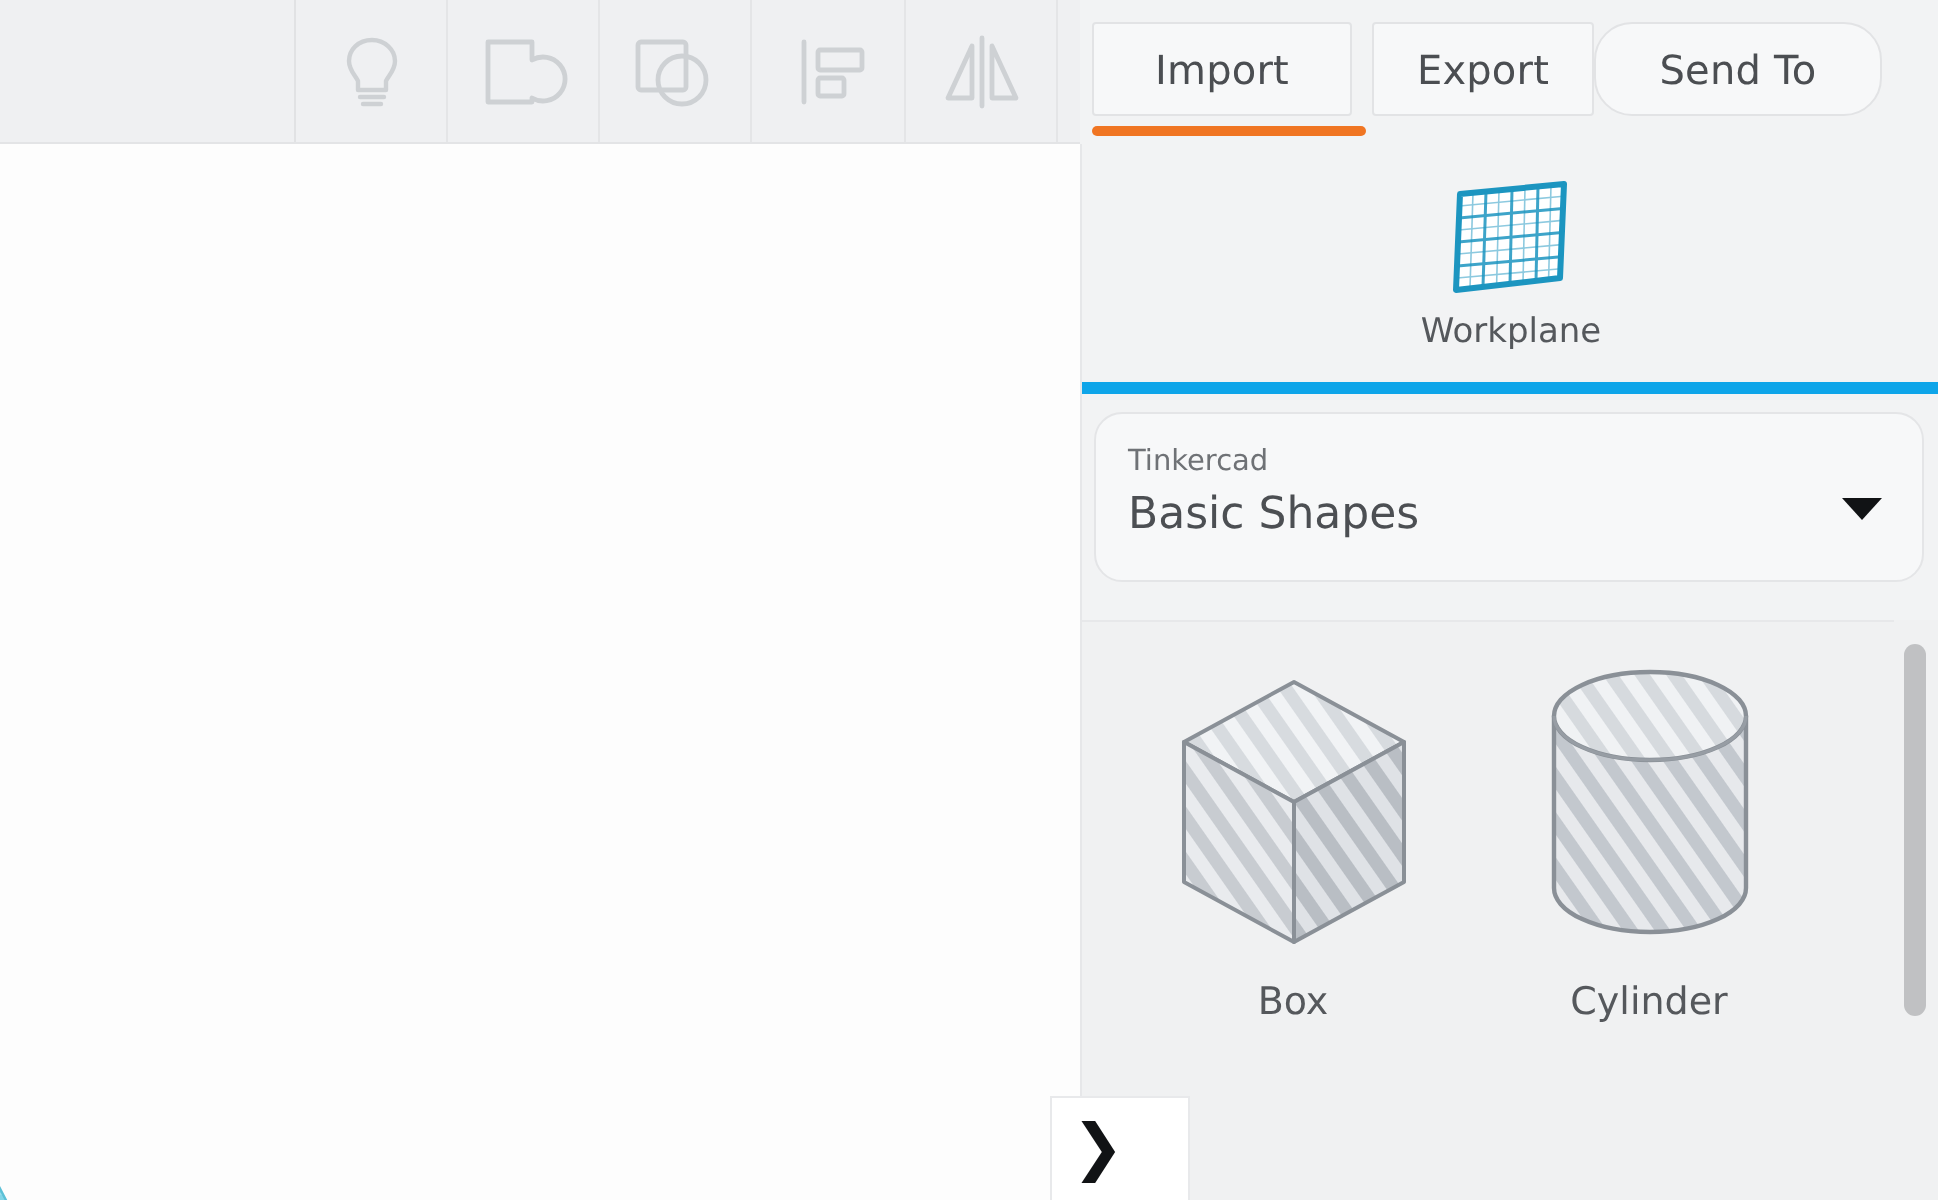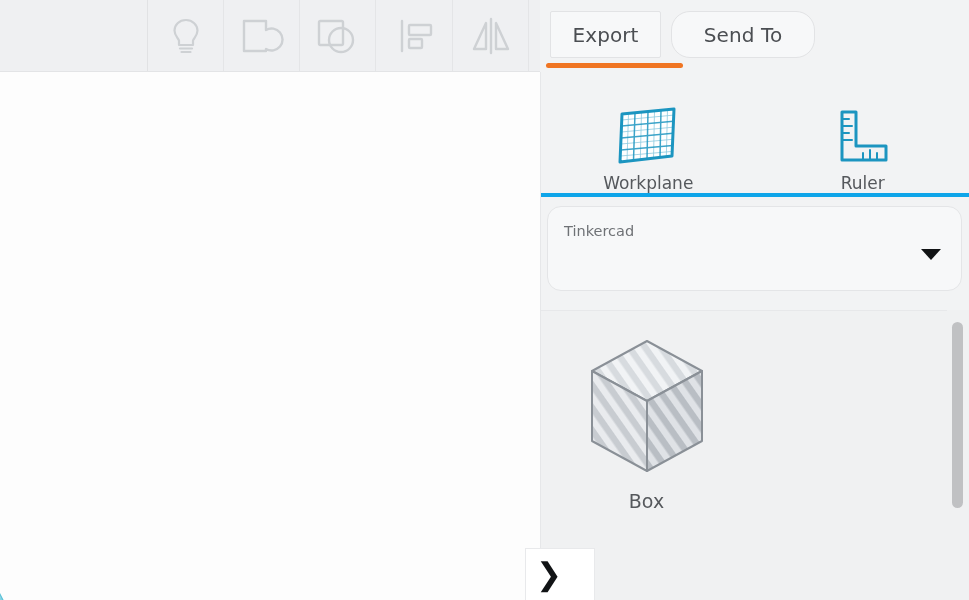--- a/index.html
+++ b/index.html
@@ -63,42 +63,42 @@
     background: #f7f8f9;
     border: 1px solid #e2e3e5;
     border-radius: 2px;
     color: #4b4e52;
     font-size: 20px;
     letter-spacing: 0.1px;
     cursor: pointer;
   }
   .tab.import  { margin-left: 6px; width: 130px; }
   .tab.export  { margin-left: 10px; width: 111px; }
-  .tab.sendto  { margin-left: 10px; width: 144px; border-radius: 19px; }
+  .tab.sendto  { width: 144px; border-radius: 19px; }
   .tab-underline {
     position: absolute; left: 546px; top: 63px;
     width: 137px; height: 5px;
     background: #f07522;
     border-radius: 2.5px;
   }
 
   
   .right-panel {
     position: absolute; left: 540px; top: 72px;
     width: 429px; height: 528px;
     background: #f2f3f4;
     border-left: 1px solid #e6e7e9;
   }
   .quick-tools {
     position: absolute; left: 0; top: 0;
     width: 429px; height: 125px;
-    display: flex; align-items: flex-end; justify-content: space-around;
+    display: flex; align-items: flex-start; justify-content: space-around;
     padding-top: 14px;
     background: #f2f3f4;
-    border-bottom: 4px solid #0ea5e9;
+    border-bottom: 6px solid #0ea5e9;
   }
   .qt {
     width: 120px;
     display: flex; flex-direction: column; align-items: center;
     cursor: pointer;
   }
   .qt-icon { height: 66px; display: flex; align-items: center; justify-content: center; }
   .qt-label {
     margin-top: 4px;
     font-size: 17px;
@@ -265,20 +265,23 @@
         <svg width="44" height="40" viewBox="0 0 44 40">
           <polygon points="17,7 17,33 5,33" fill="none" stroke="#ced1d4" stroke-width="2.4" stroke-linejoin="round"></polygon>
           <polygon points="27,7 27,33 39,33" fill="none" stroke="#ced1d4" stroke-width="2.4" stroke-linejoin="round"></polygon>
           <line x1="22" y1="3" x2="22" y2="37" stroke="#ced1d4" stroke-width="2.4" stroke-linecap="round"></line>
         </svg>
       </div>
 
     </div>
 
     <div class="tabs">
+      <div class="tab import">
+        <span>Import</span>
+      </div>
       <div class="tab export">
         <span>Export</span>
       </div>
       <div class="tab sendto">
         <span>Send To</span>
       </div>
     </div>
     <div class="tab-underline"></div>
   </div>
 
@@ -308,45 +311,27 @@
                 <line x1="4.4" y1="26" x2="56.2" y2="21.2"></line>
                 <line x1="4" y1="38" x2="55.8" y2="33.3"></line>
                 <line x1="3.6" y1="50" x2="55.4" y2="45.4"></line>
               </g>
             </g>
           </svg>
         </span>
         <span class="qt-label">Workplane</span>
       </div>
 
-      <div class="qt">
-        <span class="qt-icon">
-          <svg width="58" height="60" viewBox="0 0 58 60">
-            <g stroke="#1c95c0" fill="none" stroke-width="3" stroke-linejoin="round">
-              <path d="M8 6 L22 6 L22 40 L52 40 L52 54 L8 54 Z"></path>
-            </g>
-            <g stroke="#1c95c0" stroke-width="2" stroke-linecap="round">
-              <line x1="8" y1="13" x2="15" y2="13"></line>
-              <line x1="8" y1="20" x2="18" y2="20"></line>
-              <line x1="8" y1="27" x2="15" y2="27"></line>
-              <line x1="8" y1="34" x2="18" y2="34"></line>
-              <line x1="29" y1="54" x2="29" y2="47"></line>
-              <line x1="36" y1="54" x2="36" y2="44"></line>
-              <line x1="43" y1="54" x2="43" y2="47"></line>
-            </g>
-          </svg>
-        </span>
-        <span class="qt-label">Ruler</span>
-      </div>
 
 
     </div>
 
     <div class="shape-select">
       <span class="ss-sub">Tinkercad</span>
+      <span class="ss-main">Basic Shapes</span>
       <span class="ss-caret"></span>
     </div>
 
     <div class="shapes-area">
 
       <div class="shape-item box">
         <span class="shape-thumb">
           <svg width="150" height="160" viewBox="0 0 150 160">
             <defs>
               <pattern id="hatch" width="13" height="13" patternTransform="rotate(-35)" patternUnits="userSpaceOnUse">
@@ -366,20 +351,43 @@
             <polygon points="20,43 75,13 130,43 75,73" fill="url(#hatchTop)" stroke="#8a9097" stroke-width="2" stroke-linejoin="round"></polygon>
 
             <polygon points="20,43 75,73 75,143 20,113" fill="url(#hatch)" stroke="#8a9097" stroke-width="2" stroke-linejoin="round"></polygon>
 
             <polygon points="130,43 130,113 75,143 75,73" fill="url(#hatchDark)" stroke="#8a9097" stroke-width="2" stroke-linejoin="round"></polygon>
           </svg>
         </span>
         <span class="shape-label">Box</span>
       </div>
 
+      <div class="shape-item cyl">
+        <span class="shape-thumb">
+          <svg width="140" height="160" viewBox="0 0 140 160">
+            <defs>
+              <pattern id="hatchC" width="13" height="13" patternTransform="rotate(-35)" patternUnits="userSpaceOnUse">
+                <rect width="13" height="13" fill="#c3c8ce"></rect>
+                <rect width="6.5" height="13" fill="#e7e9ec"></rect>
+              </pattern>
+              <pattern id="hatchCTop" width="13" height="13" patternTransform="rotate(-35)" patternUnits="userSpaceOnUse">
+                <rect width="13" height="13" fill="#d6dade"></rect>
+                <rect width="6.5" height="13" fill="#f0f2f4"></rect>
+              </pattern>
+            </defs>
+
+            <path d="M22 30 L22 116 A48 22 0 0 0 118 116 L118 30 Z" fill="url(#hatchC)" stroke="#8a9097" stroke-width="2.2" stroke-linejoin="round"></path>
+
+            <ellipse cx="70" cy="30" rx="48" ry="22" fill="url(#hatchCTop)" stroke="#8a9097" stroke-width="2.2"></ellipse>
+
+            <path d="M22 30 A48 22 0 0 0 118 30" fill="none" stroke="#9aa0a7" stroke-width="1.6" opacity="0.8"></path>
+          </svg>
+        </span>
+        <span class="shape-label">Cylinder</span>
+      </div>
 
     </div>
 
     <div class="scroll-track"></div>
     <div class="scroll-thumb"></div>
 
   </div>
 
   <div class="bottom-panel">
     <span class="bottom-chevron">❯</span>

